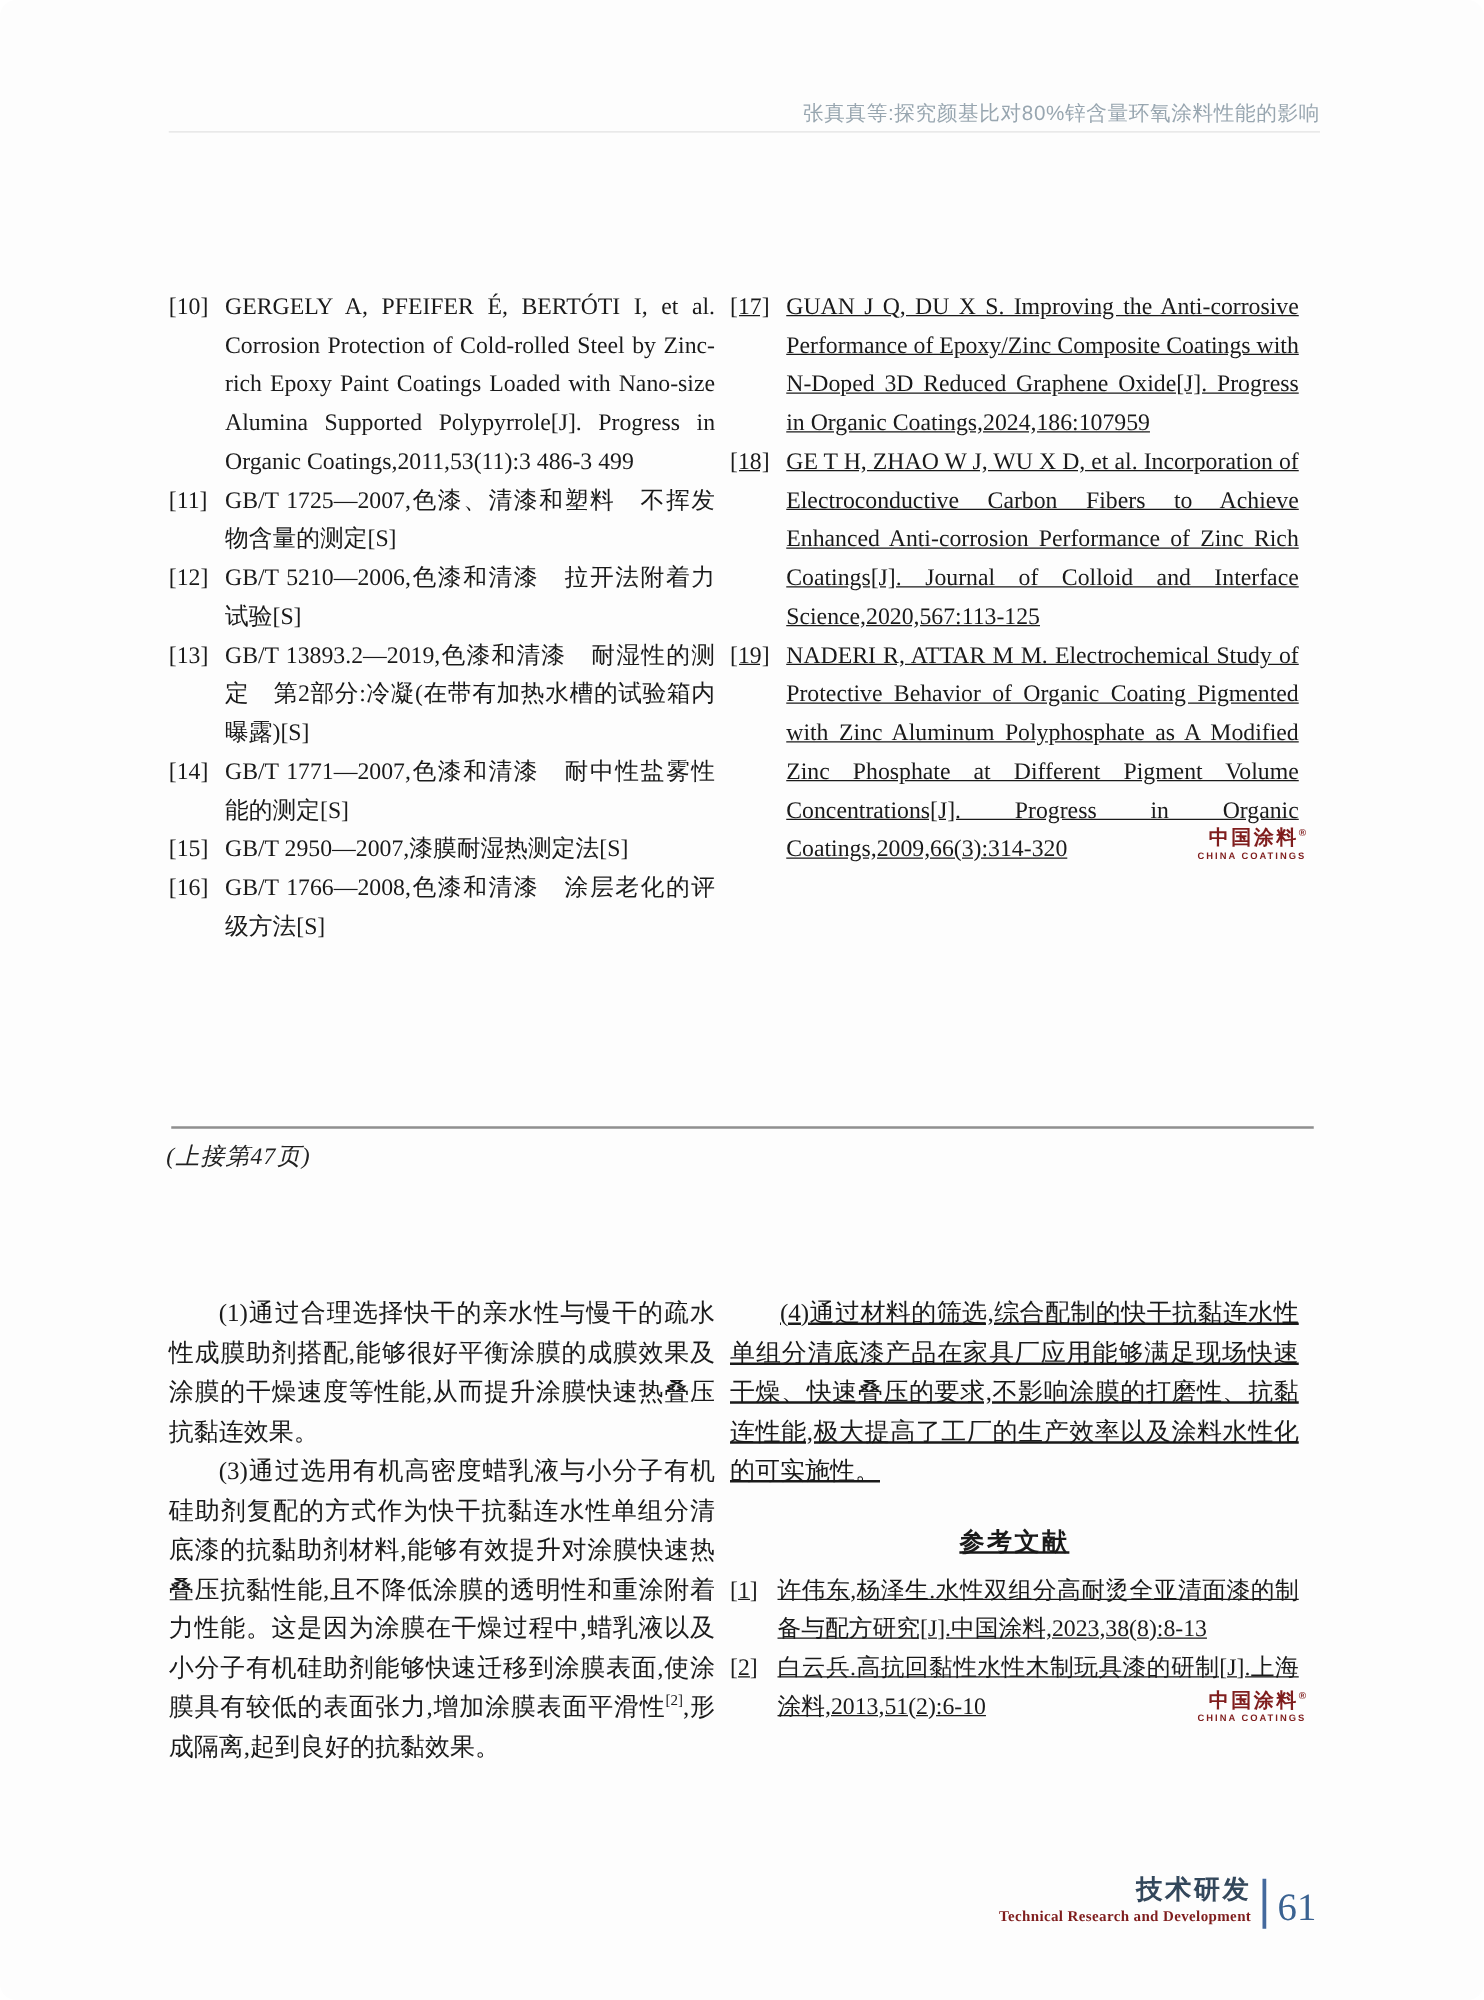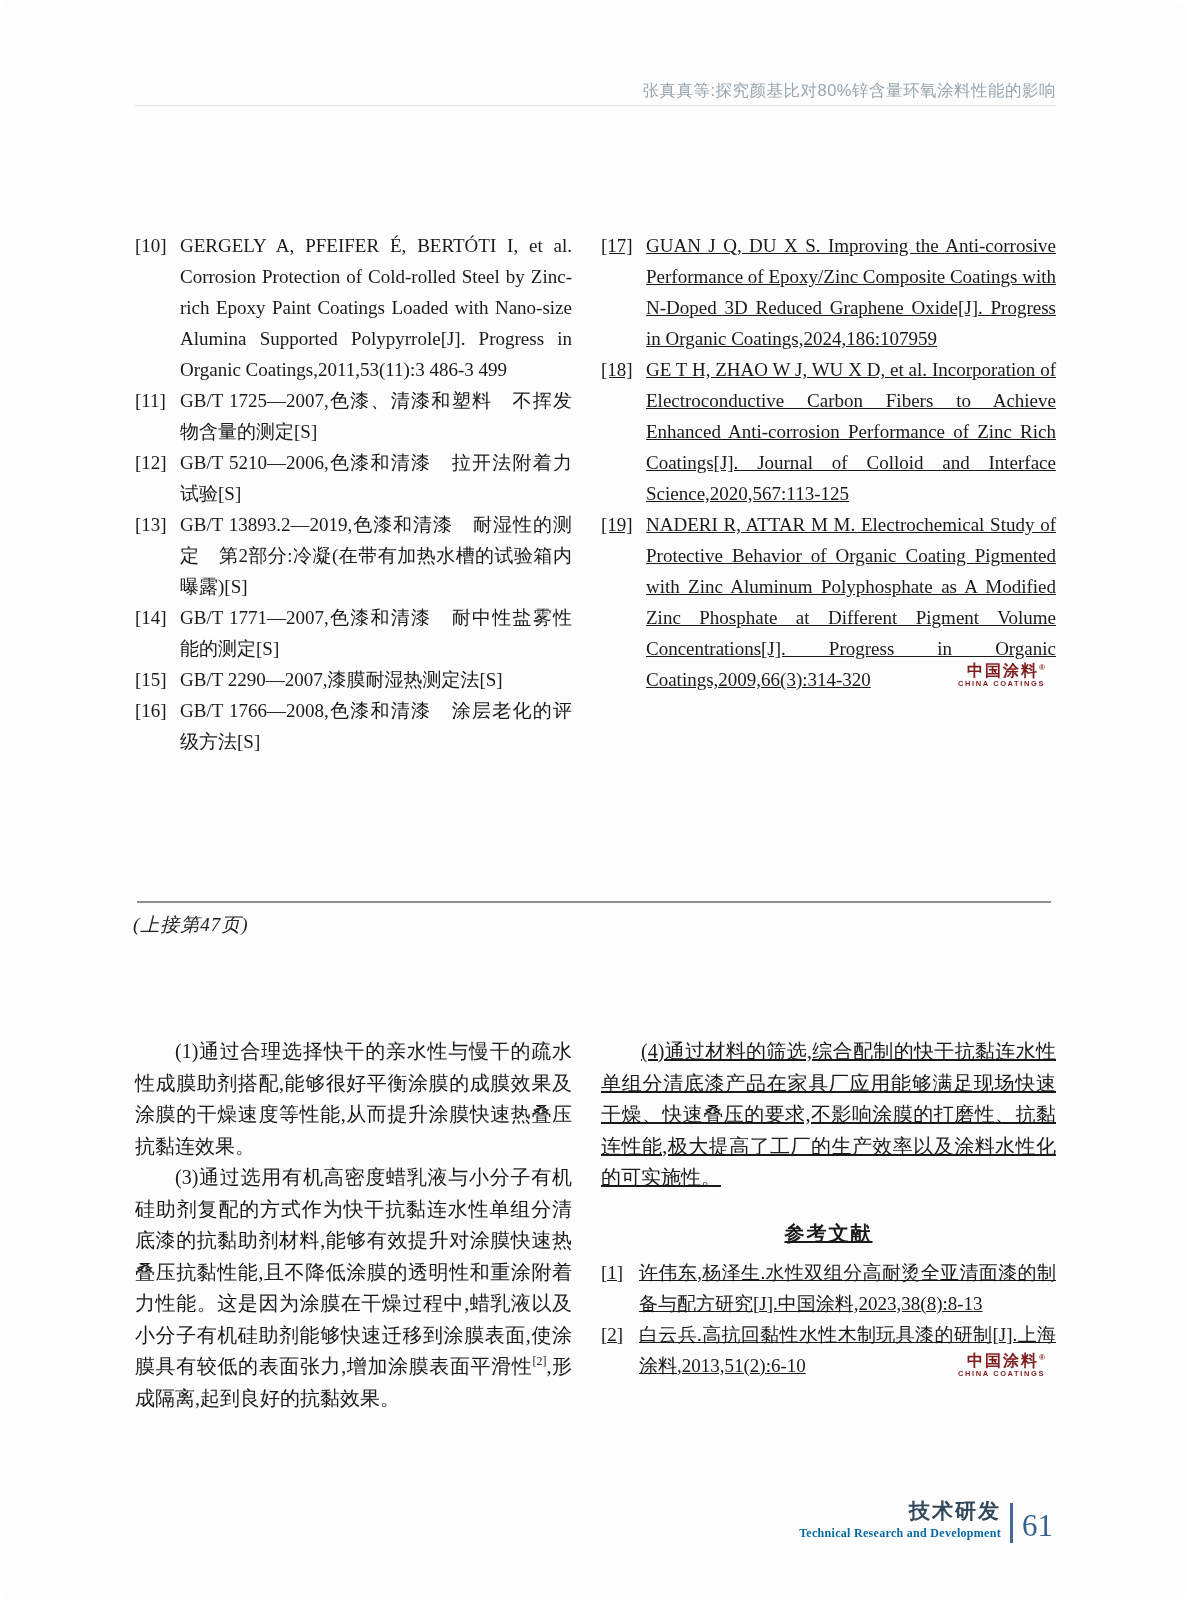--- a/index.html
+++ b/index.html
@@ -28,21 +28,21 @@
   .header-rule {
     position: absolute;
     top: 105px;
     left: 135px;
     width: 921px;
     height: 1px;
     background: #e2e2e2;
   }
 
   
-  .cols { display: flex; gap: 29px; }
+  .cols { display: flex; gap: 12px; }
   .col-l { width: 437px; flex: none; }
   .col-r { width: 455px; flex: none; text-decoration: underline; }
 
   .refs-top { position: absolute; top: 230px; left: 135px; width: 921px; }
 
   .ref-item { display: flex; font-size: 19px; line-height: 31px; }
   .ref-item .num { width: 45px; flex: none; }
   .ref-item .txt { flex: 1; text-align: justify; text-justify: inter-ideograph; }
 
   
@@ -119,21 +119,21 @@
     font-weight: bold;
     font-size: 21px;
     letter-spacing: 2px;
     color: #33475b;
   }
   .footer-en {
     font-family: "Liberation Serif", "DejaVu Serif", serif;
     font-weight: bold;
     font-size: 12px;
     letter-spacing: 0.3px;
-    color: #0369a1;
+    color: #7f1d1d;
     margin-top: 1px;
   }
   .footer-bar {
     width: 3px;
     height: 40px;
     background: #44699d;
     margin: 0 9px 0 9px;
   }
   .page-number {
     font-family: "Liberation Serif", "DejaVu Serif", serif;
@@ -168,21 +168,21 @@
       <div class="ref-item">
         <span class="num">[13]</span>
         <span class="txt">GB/T 13893.2—2019,色漆和清漆　耐湿性的测定　第2部分:冷凝(在带有加热水槽的试验箱内曝露)[S]</span>
       </div>
       <div class="ref-item">
         <span class="num">[14]</span>
         <span class="txt">GB/T 1771—2007,色漆和清漆　耐中性盐雾性能的测定[S]</span>
       </div>
       <div class="ref-item">
         <span class="num">[15]</span>
-        <span class="txt">GB/T 2290—2007,漆膜耐湿热测定法[S]</span>
+        <span class="txt">GB/T 2950—2007,漆膜耐湿热测定法[S]</span>
       </div>
       <div class="ref-item">
         <span class="num">[16]</span>
         <span class="txt">GB/T 1766—2008,色漆和清漆　涂层老化的评级方法[S]</span>
       </div>
     </div>
     <div class="col-r">
       <div class="ref-item">
         <span class="num">[17]</span>
         <span class="txt">GUAN J Q, DU X S. Improving the Anti-corrosive Performance of Epoxy/Zinc Composite Coatings with N-Doped 3D Reduced Graphene Oxide[J]. Progress in Organic Coatings,2024,186:107959</span>

